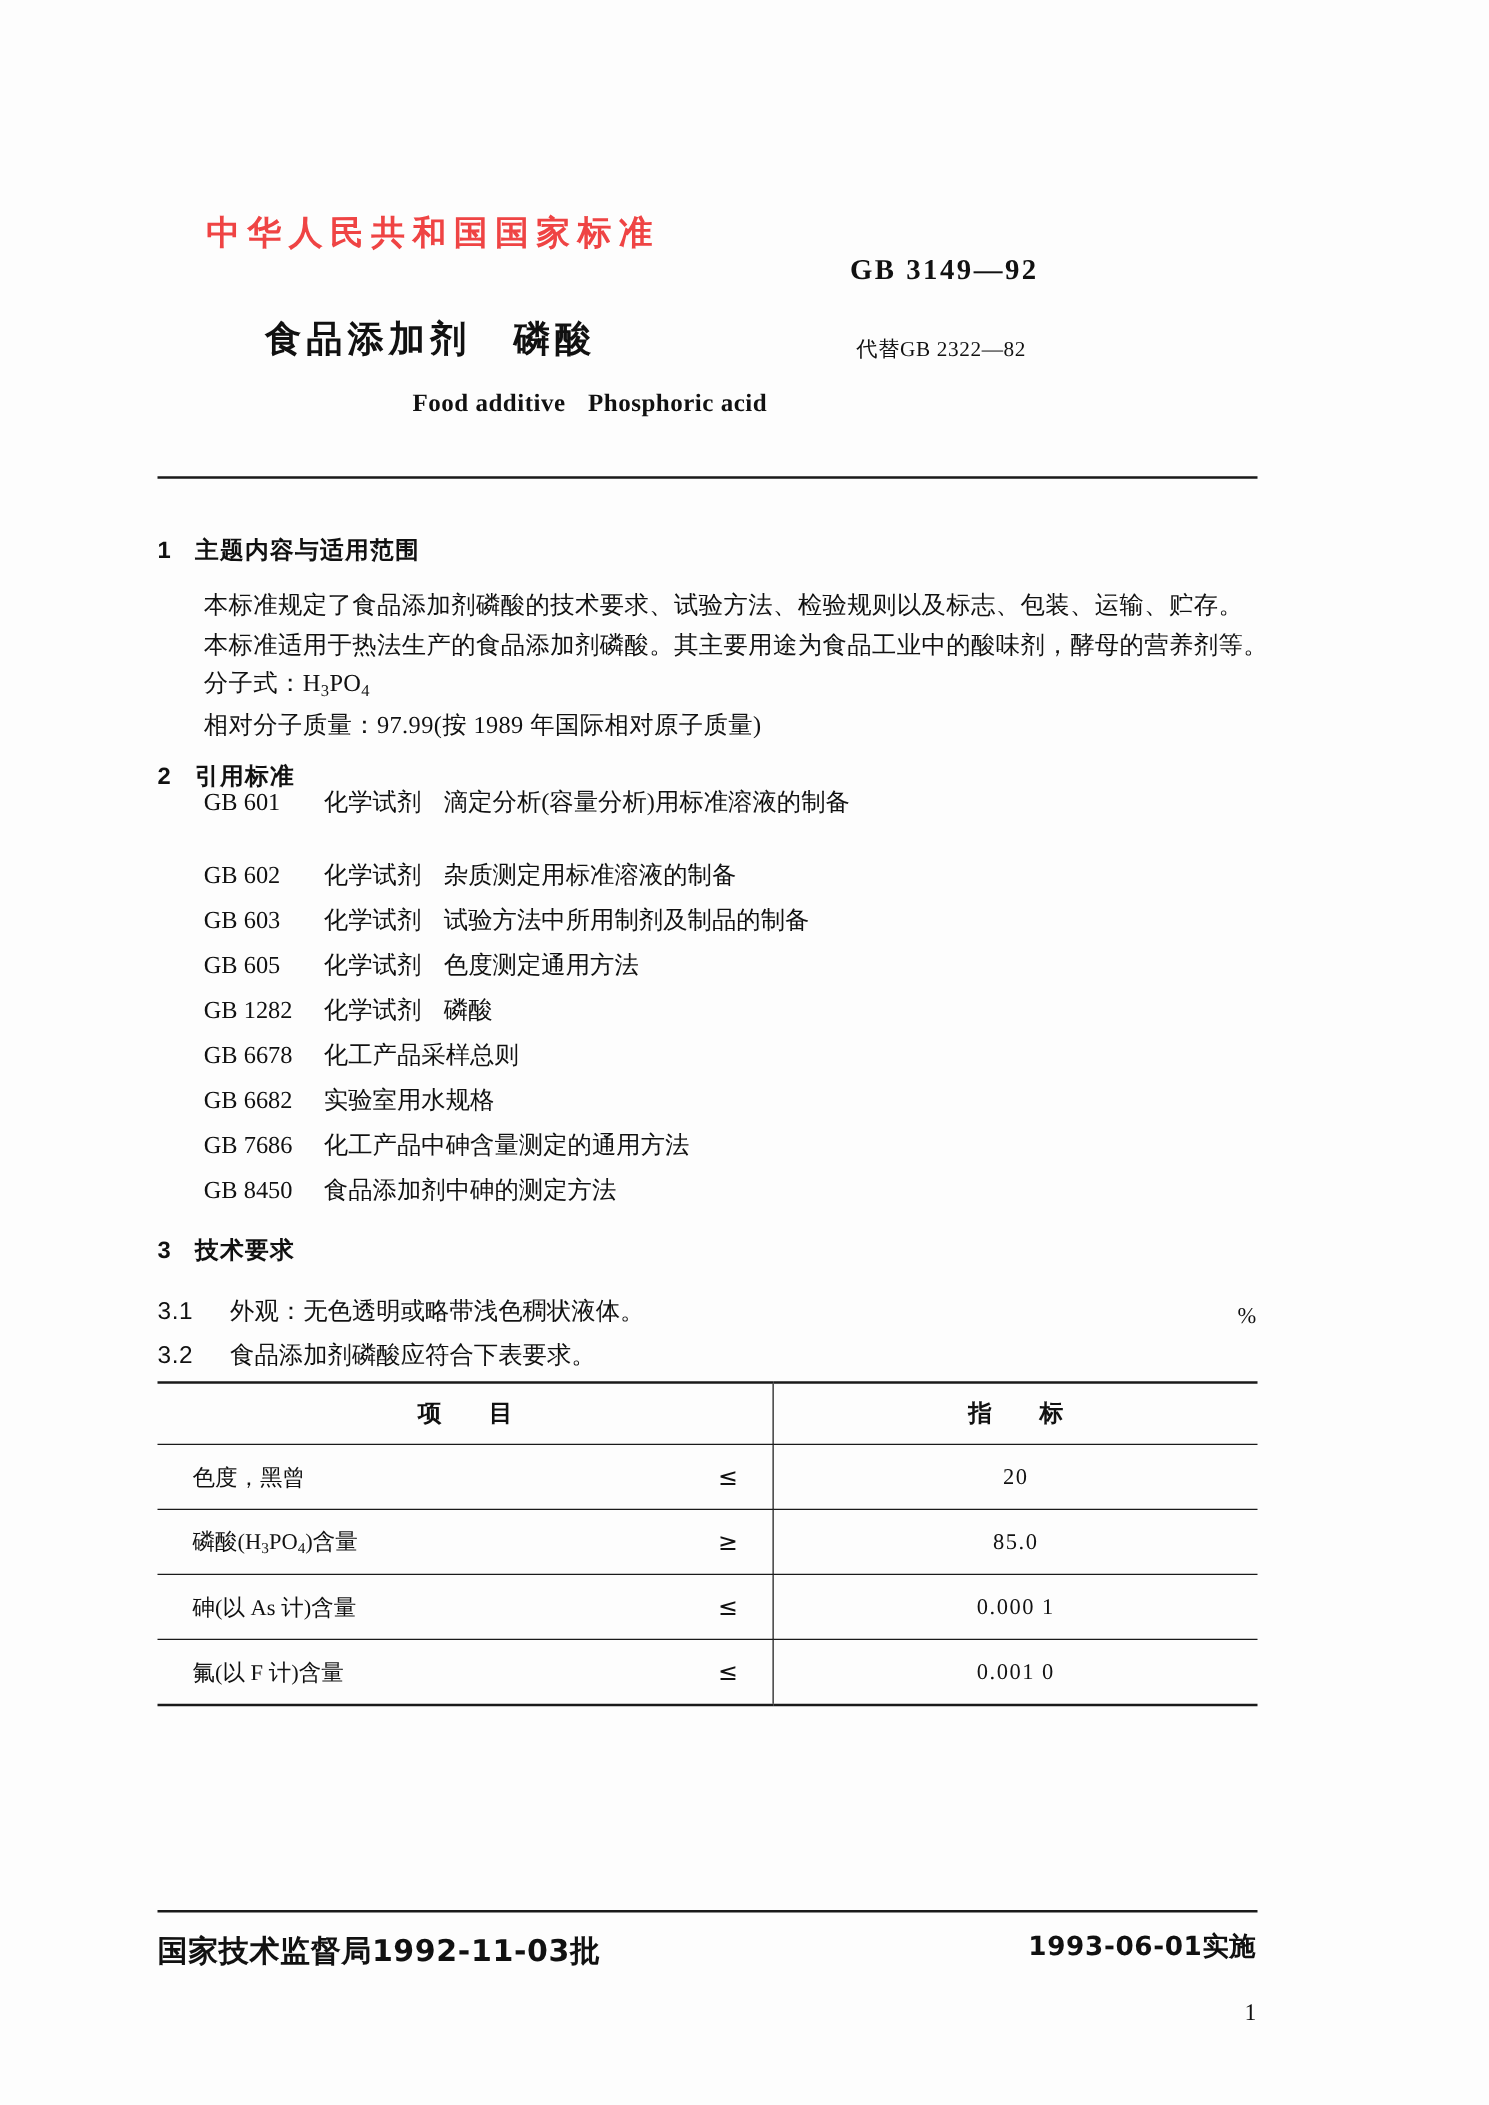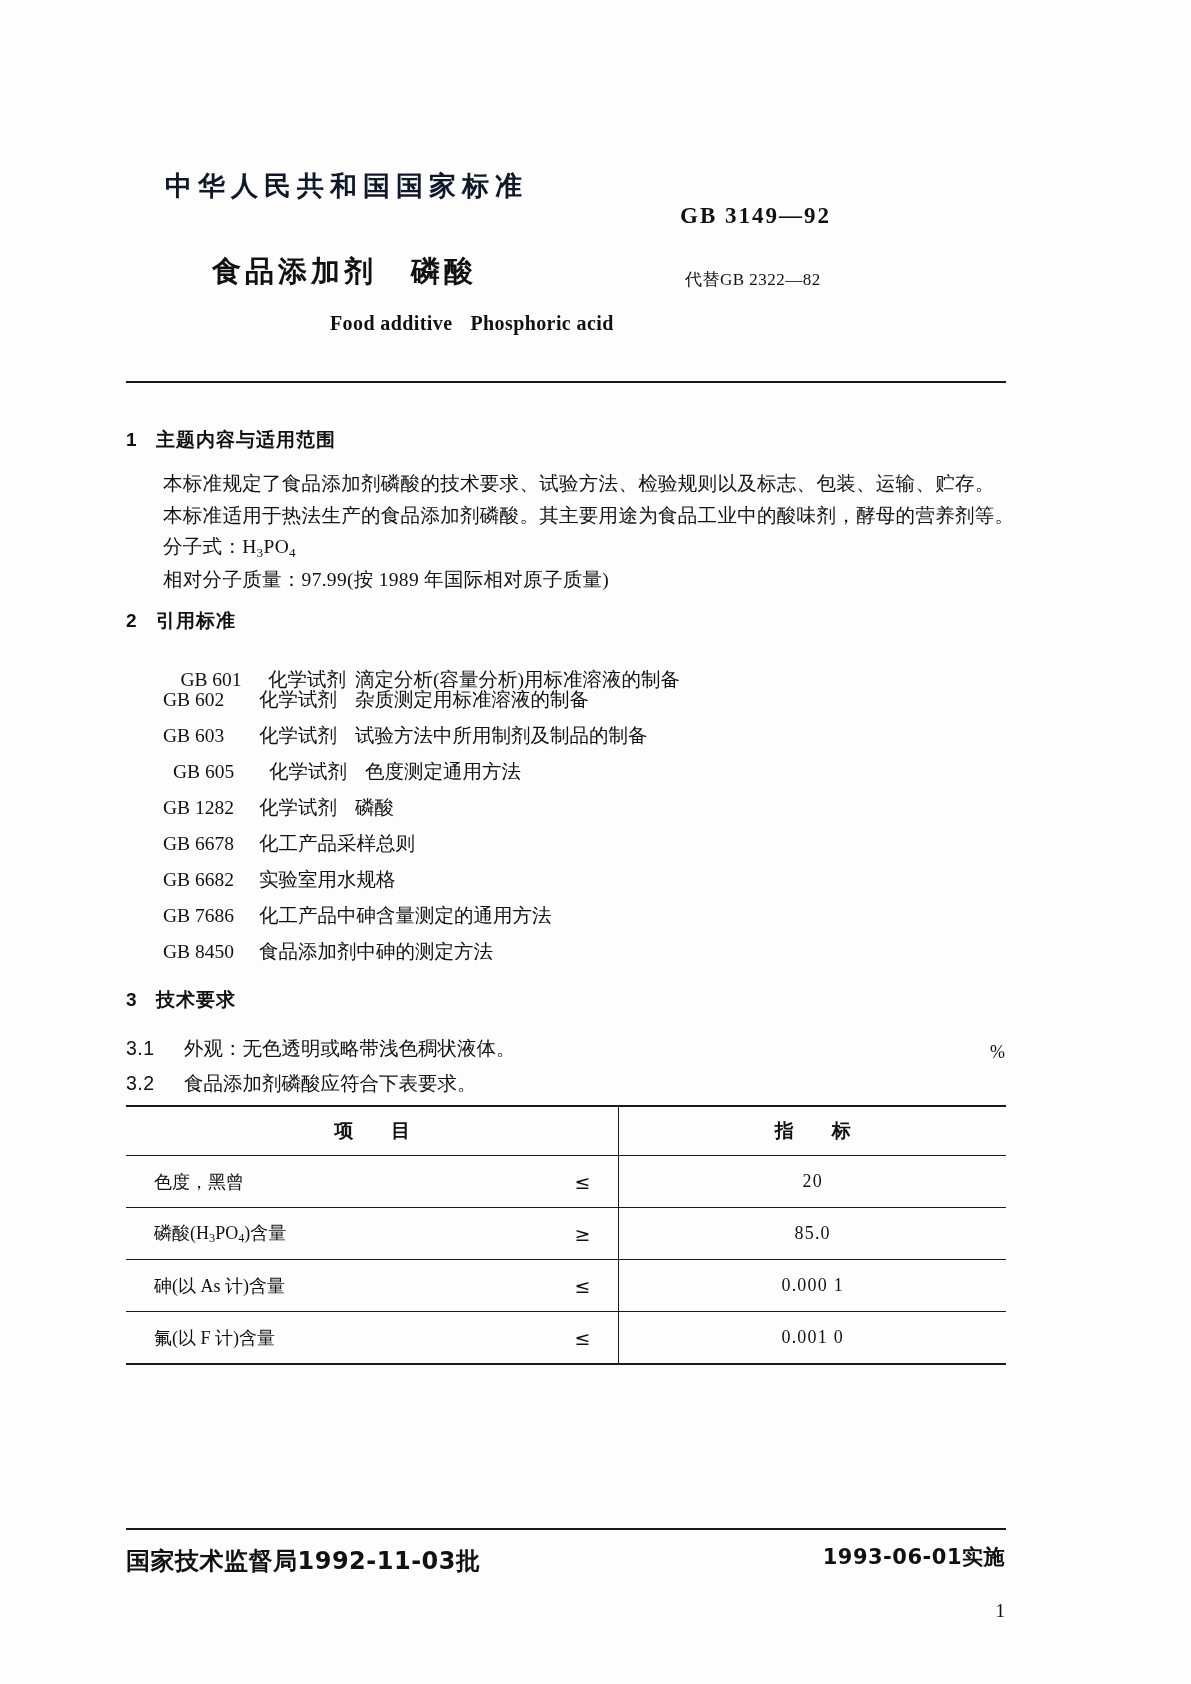--- a/index.html
+++ b/index.html
@@ -25,21 +25,21 @@
 
   
   .hdr-national {
     position: absolute;
     left: 165px;
     top: 168px;
     font-family: "DejaVu Sans", "Liberation Sans", sans-serif;
     font-weight: bold;
     font-size: 27px;
     letter-spacing: 6px;
-    color: #0f172a;
+    color: #ef4444;
   }
   .hdr-code {
     position: absolute;
     left: 680px;
     top: 203px;
     font-family: "Liberation Serif", serif;
     font-weight: bold;
     font-size: 23px;
     letter-spacing: 2px;
   }
@@ -261,30 +261,30 @@
   <div class="para" style="left:163px; top:533px;">
     <span>分子式：</span><span class="mono-num">H</span><sub>3</sub><span class="mono-num">PO</span><sub>4</sub>
   </div>
 
   <div class="para" style="left:163px; top:566px;">相对分子质量：97.99(按 1989 年国际相对原子质量)</div>
 
   <div class="sec-head" style="left:126px; top:608px;">
     <span class="num">2</span><span>引用标准</span>
   </div>
 
-  <div class="ref-item" style="left:163px; top:666px;text-align:center;">
+  <div class="ref-item" style="left:163px; top:628px;">
     <span class="code">GB 601</span><span class="c1">化学试剂</span><span>滴定分析(容量分析)用标准溶液的制备</span>
   </div>
   <div class="ref-item" style="left:163px; top:686px;">
     <span class="code">GB 602</span><span class="c1">化学试剂</span><span>杂质测定用标准溶液的制备</span>
   </div>
   <div class="ref-item" style="left:163px; top:722px;">
     <span class="code">GB 603</span><span class="c1">化学试剂</span><span>试验方法中所用制剂及制品的制备</span>
   </div>
-  <div class="ref-item" style="left:173px; top:758px;">
+  <div class="ref-item" style="left:163px; top:758px;">
     <span class="code">GB 605</span><span class="c1">化学试剂</span><span>色度测定通用方法</span>
   </div>
   <div class="ref-item" style="left:163px; top:794px;">
     <span class="code">GB 1282</span><span class="c1">化学试剂</span><span>磷酸</span>
   </div>
   <div class="ref-item" style="left:163px; top:830px;">
     <span class="code">GB 6678</span><span class="c1">化工产品采样总则</span><span></span>
   </div>
   <div class="ref-item" style="left:163px; top:866px;">
     <span class="code">GB 6682</span><span class="c1">实验室用水规格</span><span></span>

